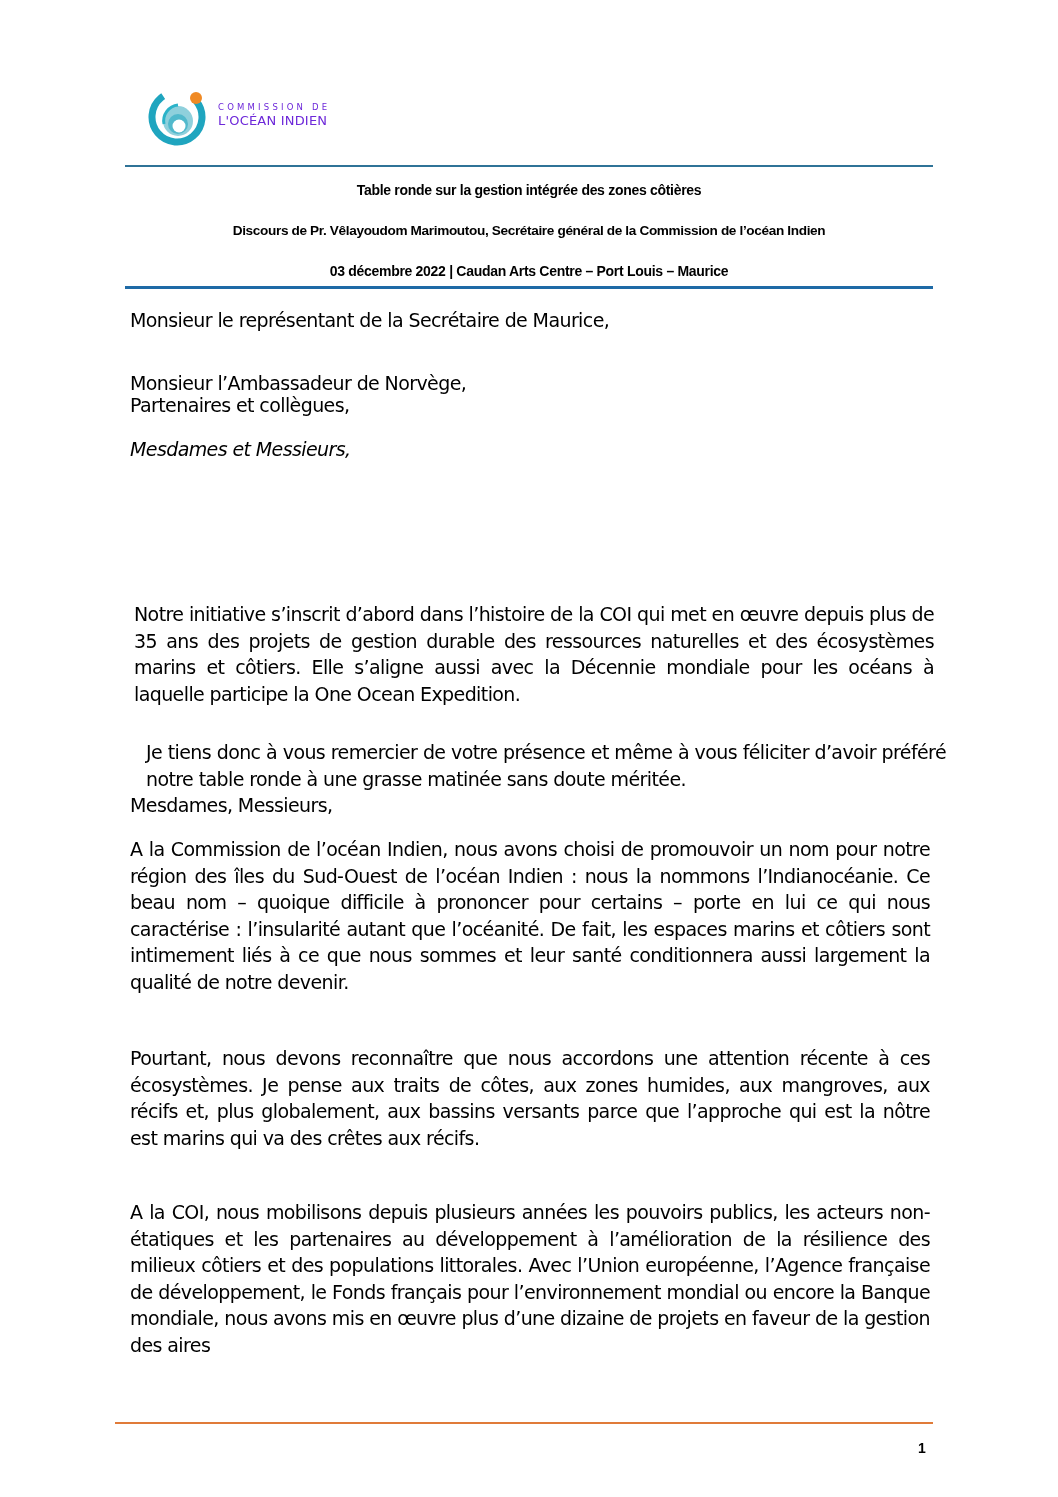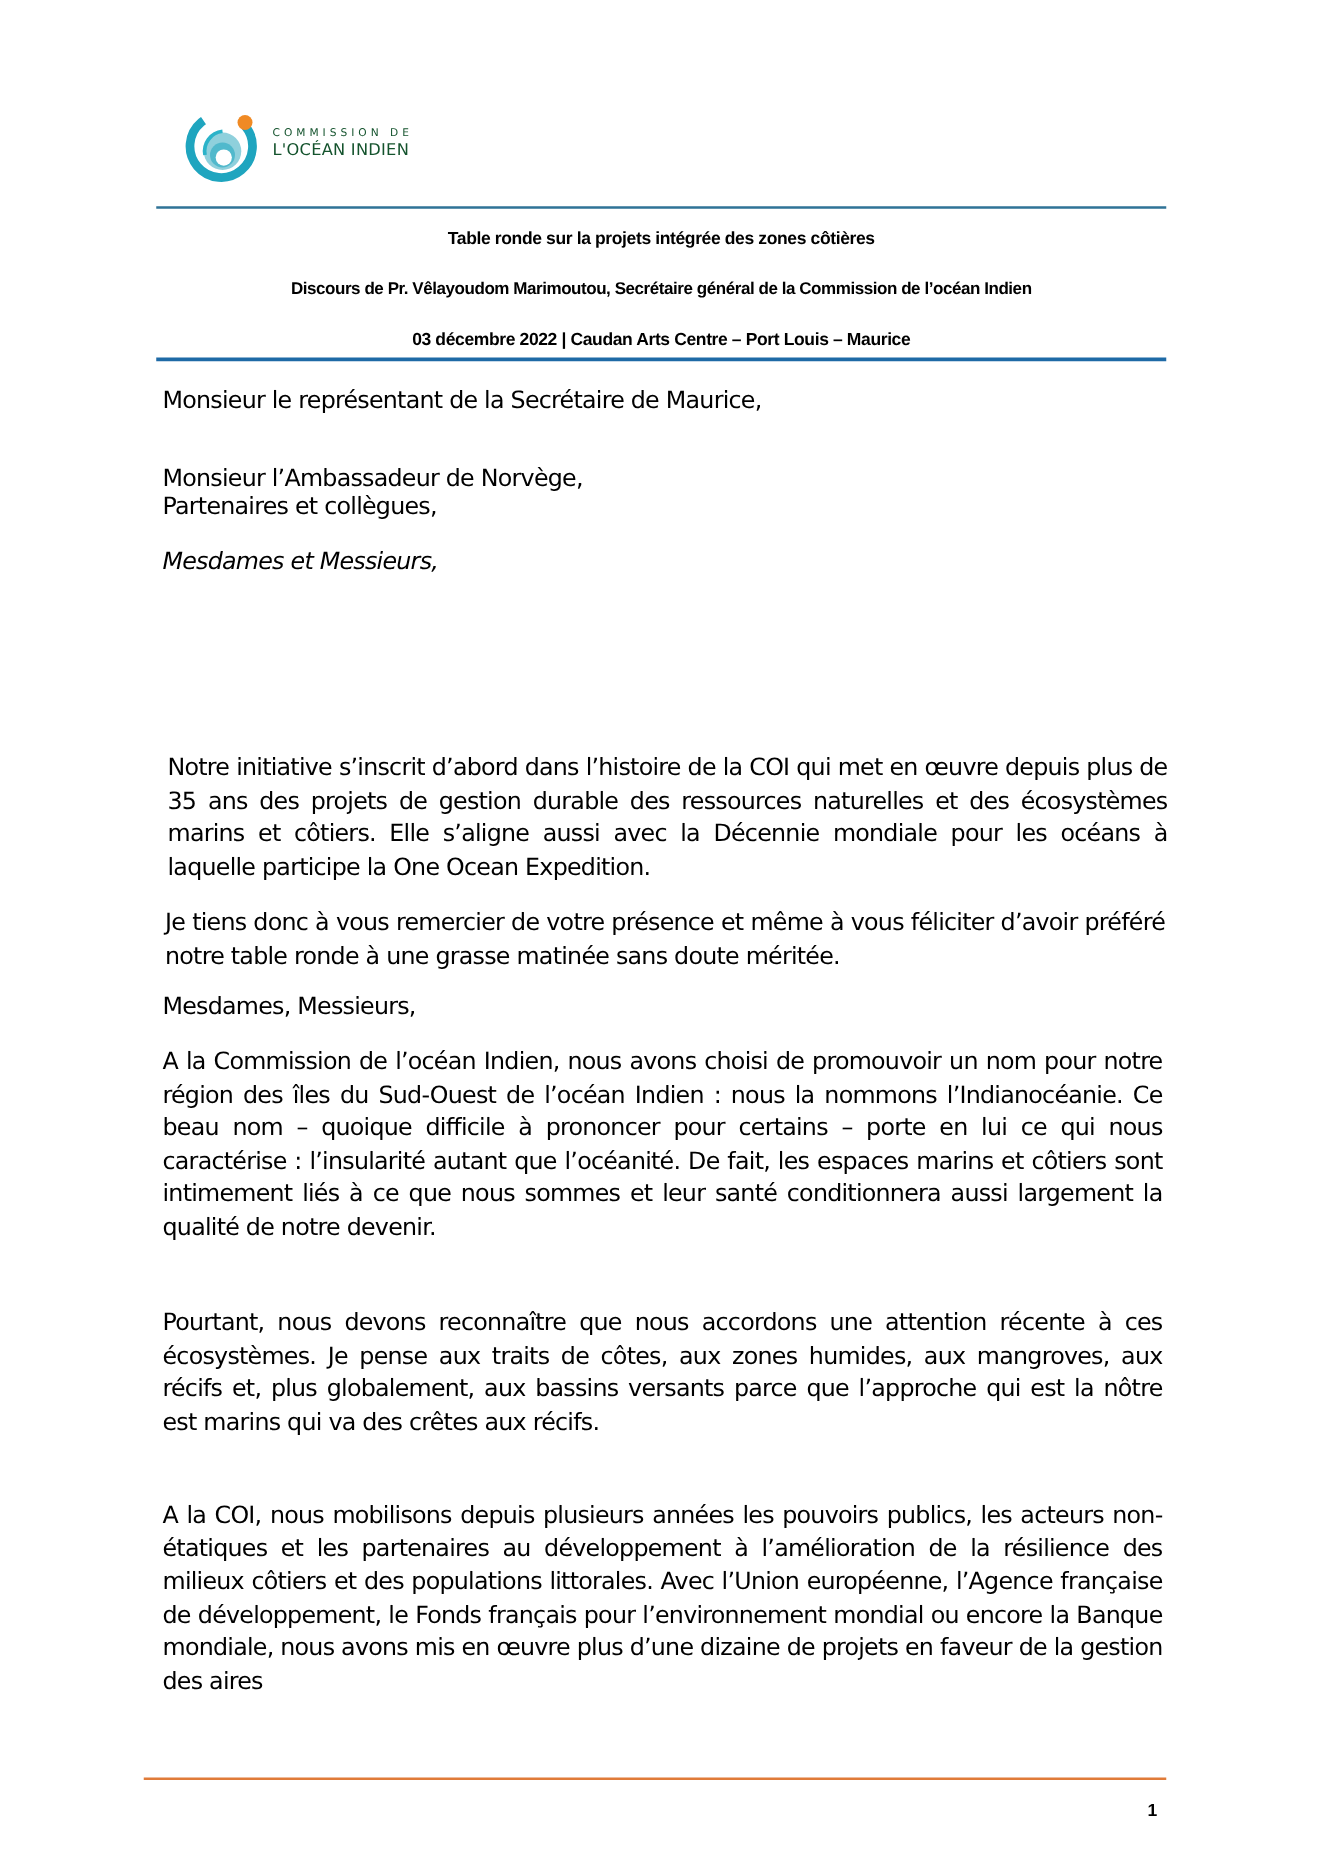--- a/index.html
+++ b/index.html
@@ -1,21 +1,21 @@
 <!DOCTYPE html>
 <html><head>
   <meta charset="utf-8">
   <style>
     html, body { margin: 0; padding: 0; background: #ffffff; }
     body { width: 1058px; height: 1497px; position: relative; overflow: hidden; font-family: "DejaVu Sans", sans-serif; color: #000; }
     .page { position: absolute; left: 0; top: 0; width: 1058px; height: 1497px; background: #fff; }
 
     .logo { position: absolute; left: 148px; top: 80px; width: 200px; height: 70px; display: flex; align-items: center; }
     .logo svg { width: 62px; height: 62px; display: block; }
-    .logo-text { margin-left: 8px; color: #14532d; font-family: "DejaVu Sans", sans-serif; line-height: 1; }
+    .logo-text { margin-left: 8px; color: #6d28d9; font-family: "DejaVu Sans", sans-serif; line-height: 1; }
     .logo-text .l1 { font-size: 8.5px; letter-spacing: 3.2px; display: block; margin-bottom: 3px; }
     .logo-text .l2 { font-size: 13px; letter-spacing: 0.2px; display: block; }
 
     .rule-top { position: absolute; left: 125px; top: 165px; width: 808px; height: 2px; background: #2f7397; }
     .rule-header-bottom { position: absolute; left: 125px; top: 286px; width: 808px; height: 3px; background: #1e6aa6; }
     .rule-footer { position: absolute; left: 115px; top: 1422px; width: 493px; height: 2px; background: #e07b39; }
     .rule-footer { width: 493px; }
 
     .hdr { position: absolute; left: 125px; width: 808px; text-align: center; font-family: "Liberation Sans", sans-serif; font-weight: bold; font-size: 14px; letter-spacing: -0.3px; white-space: nowrap; }
     .hdr1 { top: 182px; }
@@ -43,33 +43,33 @@
       <circle cx="48" cy="14" r="6" fill="#f08a24"></circle>
     </svg>
     <div class="logo-text">
       <span class="l1">COMMISSION DE</span>
       <span class="l2">L'OCÉAN INDIEN</span>
     </div>
   </div>
 
   <div class="rule-top"></div>
 
-  <div class="hdr hdr1">Table ronde sur la projets intégrée des zones côtières</div>
+  <div class="hdr hdr1">Table ronde sur la gestion intégrée des zones côtières</div>
   <div class="hdr hdr2">Discours de Pr. Vêlayoudom Marimoutou, Secrétaire général de la Commission de l’océan Indien</div>
   <div class="hdr hdr3">03 décembre 2022 | Caudan Arts Centre – Port Louis – Maurice</div>
 
   <div class="rule-header-bottom"></div>
 
   <div class="body salut" style="top:307px;">Monsieur le représentant de la Secrétaire de Maurice,</div>
   <div class="body salut" style="top:350px;margin-top:20px;">Monsieur l’Ambassadeur de Norvège,</div>
   <div class="body salut" style="top:392px;">Partenaires et collègues,</div>
   <div class="body salut" style="top:436px;font-style:italic;">Mesdames et Messieurs,</div>
 
   <p class="body justify" style="top:597px; margin:4px;">Notre initiative s’inscrit d’abord dans l’histoire de la COI qui met en œuvre depuis plus de 35 ans des projets de gestion durable des ressources naturelles et des écosystèmes marins et côtiers. Elle s’aligne aussi avec la Décennie mondiale pour les océans à laquelle participe la One Ocean Expedition.</p>
-  <p class="body justify" style="top:723px; margin:2px;">Je tiens donc à vous remercier de votre présence et même à vous féliciter d’avoir préféré notre table ronde à une grasse matinée sans doute méritée.</p>
+  <p class="body justify" style="top:723px; margin:16px;">Je tiens donc à vous remercier de votre présence et même à vous féliciter d’avoir préféré notre table ronde à une grasse matinée sans doute méritée.</p>
   <div class="body salut" style="top:792px;">Mesdames, Messieurs,</div>
   <p class="body justify" style="top:836px; margin:0;">A la Commission de l’océan Indien, nous avons choisi de promouvoir un nom pour notre région des îles du Sud-Ouest de l’océan Indien : nous la nommons l’Indianocéanie. Ce beau nom – quoique difficile à prononcer pour certains – porte en lui ce qui nous caractérise : l’insularité autant que l’océanité. De fait, les espaces marins et côtiers sont intimement liés à ce que nous sommes et leur santé conditionnera aussi largement la qualité de notre devenir.</p>
   <p class="body justify" style="top:1045px; margin:0;">Pourtant, nous devons reconnaître que nous accordons une attention récente à ces écosystèmes. Je pense aux traits de côtes, aux zones humides, aux mangroves, aux récifs et, plus globalement, aux bassins versants parce que l’approche qui est la nôtre est marins qui va des crêtes aux récifs.</p>
   <p class="body justify" style="top:1199px; margin:0;">A la COI, nous mobilisons depuis plusieurs années les pouvoirs publics, les acteurs non-étatiques et les partenaires au développement à l’amélioration de la résilience des milieux côtiers et des populations littorales. Avec l’Union européenne, l’Agence française de développement, le Fonds français pour l’environnement mondial ou encore la Banque mondiale, nous avons mis en œuvre plus d’une dizaine de projets en faveur de la gestion des aires</p>
 
   <div class="rule-footer" style="width:818px;"></div>
   <div class="page-num">1</div>
 
 </div>
 

